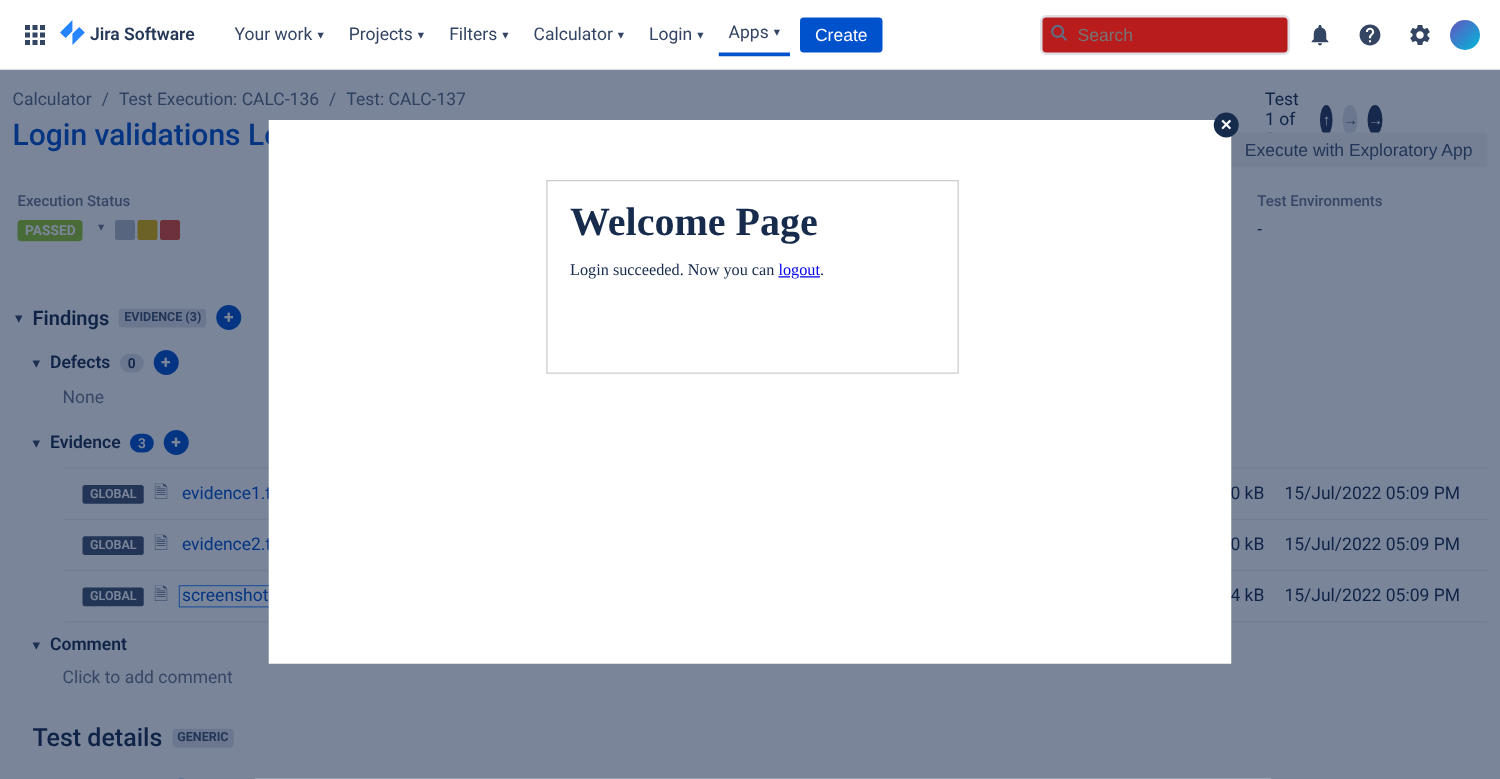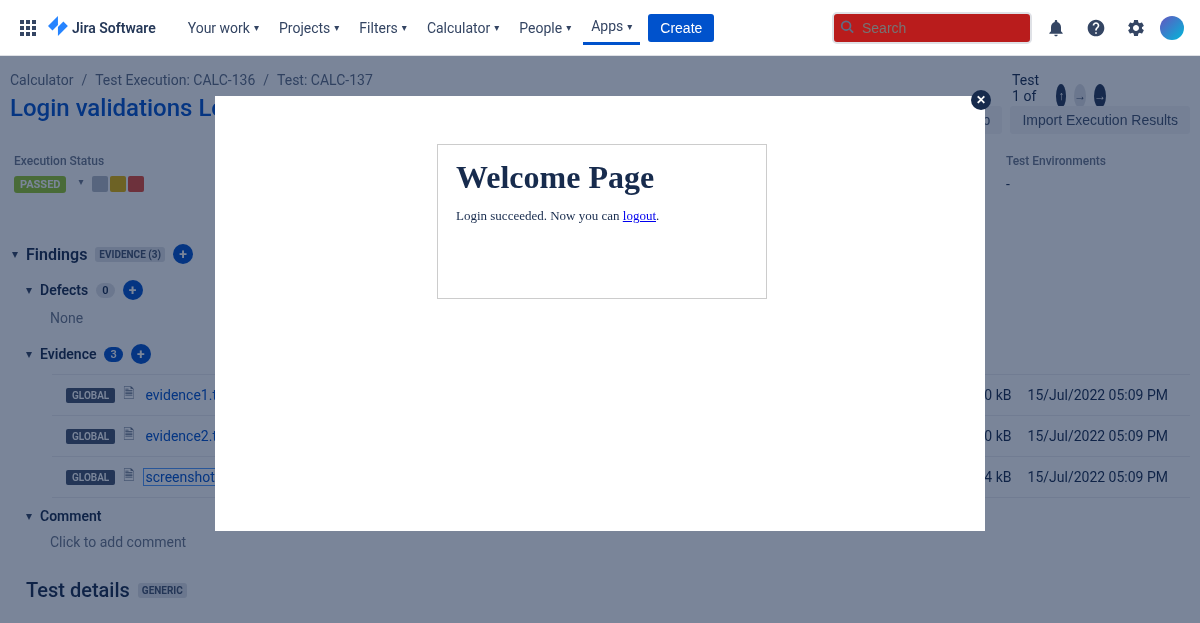--- a/index.html
+++ b/index.html
@@ -121,21 +121,21 @@
         </div>
       <div class="nav-item">
           <span>Filters</span>
           <span class="nav-chevron">▾</span>
         </div>
       <div class="nav-item">
           <span>Calculator</span>
           <span class="nav-chevron">▾</span>
         </div>
       <div class="nav-item">
-          <span>People</span>
+          <span>Login</span>
           <span class="nav-chevron">▾</span>
         </div>
       <div class="nav-item active">
           <span>Apps</span>
           <span class="nav-chevron">▾</span>
         </div>
     </div>
     <button class="create-btn">Create</button>
   </div>
   <div class="topnav-right">
@@ -184,21 +184,20 @@
       <div class="round-btn dark">↑</div>
       <div class="round-btn">→</div>
       <div class="round-btn dark">→</div>
       <div style="flex-basis:100%"></div>
     </div>
   </div>
 
   <div class="header-actions" style="justify-content:flex-end;margin-top:-28px;margin-bottom:12px;">
     <div class="info-icon">i</div>
     <button class="text-btn">Execute with Exploratory App</button>
-    <button class="text-btn">Import Execution Results</button>
   </div>
 
   <div class="status-row">
     <div class="status-col">
       <span class="status-label">Execution Status</span>
       <div class="status-value">
         <span class="status-badge">PASSED</span>
         <span class="color-chevron">▾</span>
         <div class="color-squares">
           <div class="color-sq" style="background:#b3bac5"></div>

